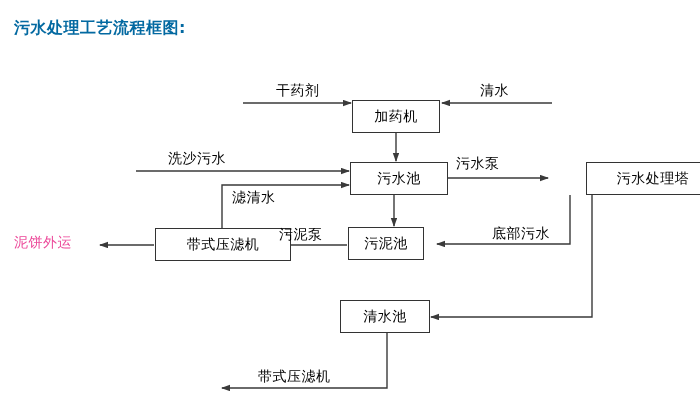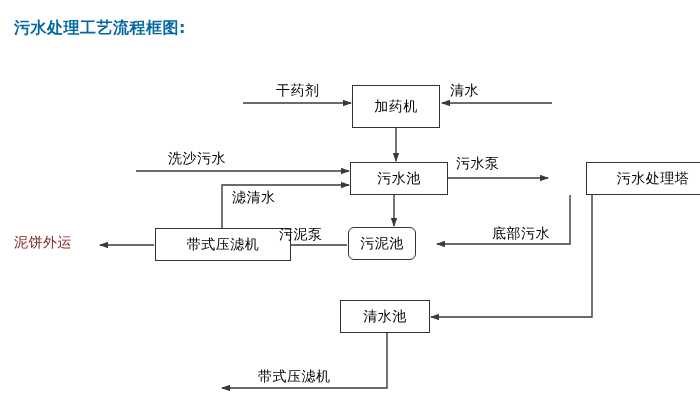--- a/index.html
+++ b/index.html
@@ -43,21 +43,21 @@
   .edge-label {
     position: absolute;
     font-size: 14px;
     color: #000000;
     white-space: nowrap;
     letter-spacing: 0.5px;
   }
   .term-label {
     position: absolute;
     font-size: 14px;
-    color: #7f1d1d;
+    color: #ec4899;
     white-space: nowrap;
     letter-spacing: 0.5px;
   }
   #wires {
     position: absolute;
     left: 0;
     top: 0;
     width: 700px;
     height: 420px;
     pointer-events: none;
@@ -100,47 +100,47 @@
 
     <line x1="347" y1="245" x2="272" y2="245" marker-end="url(#arr)"></line>
 
     <line x1="154" y1="245" x2="100" y2="245" marker-end="url(#arr)"></line>
 
     <polyline points="592,195 592,317 431,317" marker-end="url(#arr)"></polyline>
 
     <polyline points="387,333 387,388 222,388" marker-end="url(#arr)"></polyline>
   </svg>
 
-  <div class="node" style="left:352px; top:85px; width:88px; height:43px;justify-content:center;">
+  <div class="node" style="left:352px; top:100px; width:88px; height:33px;justify-content:center;">
     <span>加药机</span>
   </div>
 
   <div class="node" style="left:350px; top:162px; width:98px; height:33px;">
     <span>污水池</span>
   </div>
 
   <div class="node" style="left:549px; top:162px; width:134px; height:33px;margin-left:37px;">
     <span>污水处理塔</span>
   </div>
 
   <div class="node" style="left:155px; top:228px; width:136px; height:33px;">
     <span>带式压滤机</span>
   </div>
 
-  <div class="node" style="left:348px; top:227px; width:68px; height:33px;border-radius:6px;">
+  <div class="node" style="left:348px; top:227px; width:76px; height:33px;">
     <span>污泥池</span>
   </div>
 
   <div class="node" style="left:340px; top:300px; width:90px; height:33px;">
     <span>清水池</span>
   </div>
 
   <div class="edge-label" style="left:255px; top:82px;margin-left:21px;">干药剂</div>
 
-  <div class="edge-label" style="left:450px; top:82px;">清水</div>
+  <div class="edge-label" style="left:480px; top:82px;">清水</div>
 
   <div class="edge-label" style="left:168px; top:150px;">洗沙污水</div>
 
   <div class="edge-label" style="left:232px; top:189px;">滤清水</div>
 
   <div class="edge-label" style="left:456px; top:155px;text-align:center;">污水泵</div>
 
   <div class="edge-label" style="left:279px; top:226px;font-family:Liberation Serif, serif;">污泥泵</div>
 
   <div class="edge-label" style="left:492px; top:225px;">底部污水</div>

